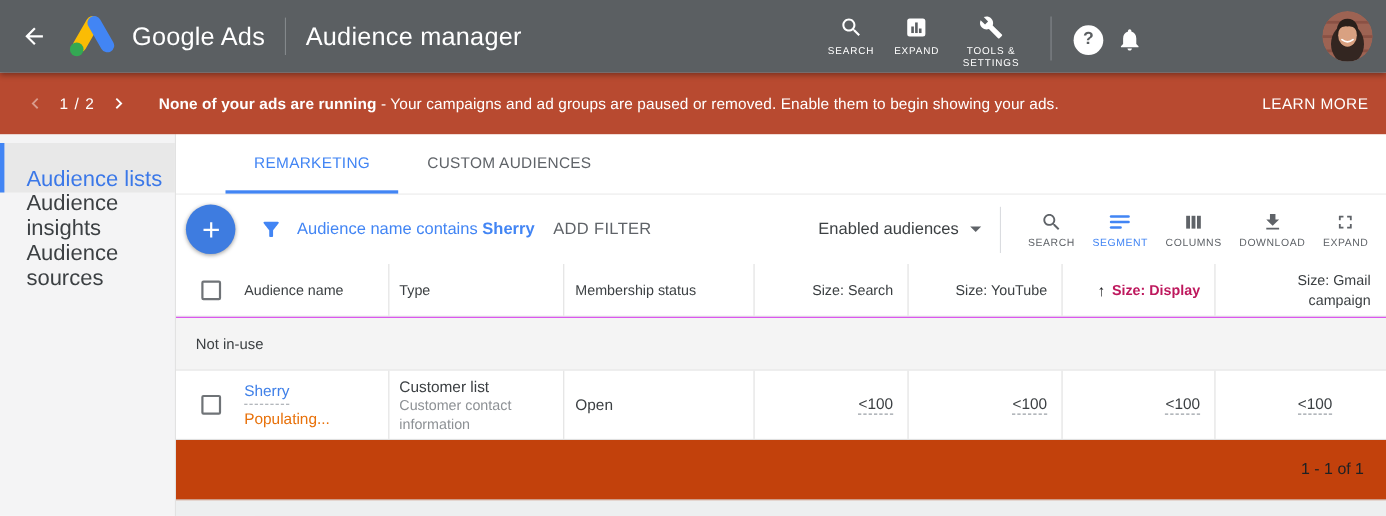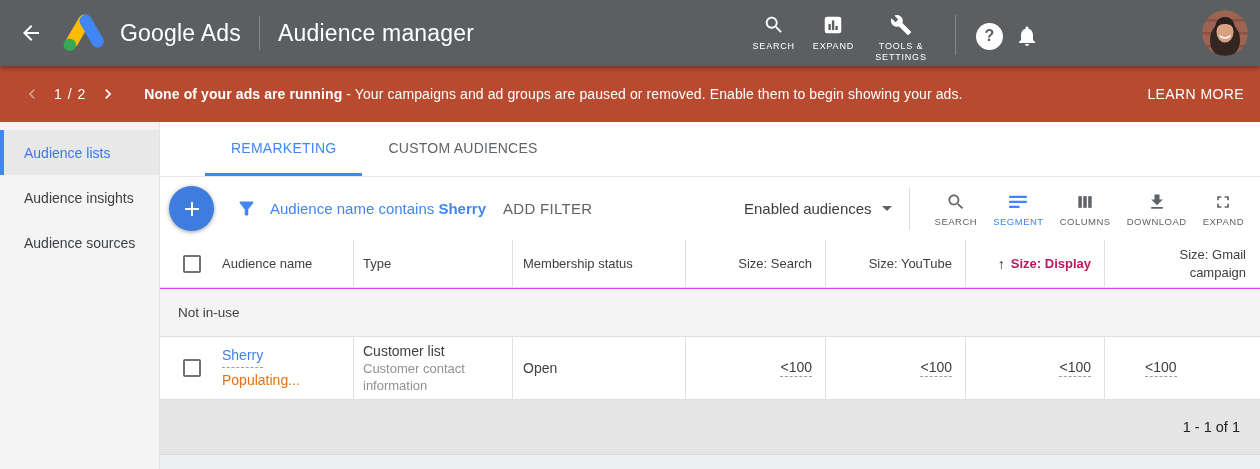--- a/index.html
+++ b/index.html
@@ -35,21 +35,21 @@
   .chev{width:20px;height:20px;display:flex;align-items:center;justify-content:center;cursor:pointer;}
   .chev.dim{opacity:.45;}
   .pager{font-size:14px;margin:0 12px;letter-spacing:1px;}
   .bmsg{font-size:14px;margin-left:26px;letter-spacing:.1px;}
   .bmsg b{font-weight:700;}
   .learnmore{margin-left:auto;font-size:14px;font-weight:500;letter-spacing:.4px;cursor:pointer;white-space:nowrap;}
 
   
   .content{flex:1;display:flex;min-height:0;}
   .sidebar{width:160px;flex:0 0 160px;background:var(--sidebar_bg,#f4f4f5);border-right:1px solid #e2e2e2;padding-top:8px;}
-  .sb-item{height:45px;display:flex;align-items:center;padding-left:24px;font-size:14px;color:var(--text_dark,#3c4043);cursor:pointer;}
+  .sb-item{height:45px;display:flex;align-items:flex-end;padding-left:24px;font-size:20px;color:var(--text_dark,#3c4043);cursor:pointer;}
   .sb-item.active{background:var(--selected_bg,#e8e8e8);border-left:4px solid var(--link_blue,#4285f4);padding-left:20px;color:#3b78e8;font-weight:500;}
 
   .main{flex:1;display:flex;flex-direction:column;background:#fff;min-width:0;}
 
   
   .tabbar{height:55px;flex:0 0 55px;display:flex;align-items:stretch;border-bottom:1px solid #e6e6e6;padding-left:45px;background:#fff;}
   .tab{display:flex;align-items:center;justify-content:center;padding:0 26px;font-size:14px;font-weight:500;letter-spacing:.25px;color:#5f6368;cursor:pointer;border-bottom:3px solid transparent;}
   .tab.active{color:var(--link_blue,#4285f4);border-bottom-color:var(--link_blue,#4285f4);}
 
   
@@ -70,21 +70,21 @@
 
   
   .thead{height:48px;flex:0 0 48px;display:flex;border-bottom:1px solid var(--border,#e0e0e0);background:#fff;}
   .cell{display:flex;align-items:center;min-width:0;}
   .c1{width:194px;flex:0 0 194px;padding-left:23px;}
   .c2{width:159px;flex:0 0 159px;padding-left:9px;padding-right:18px;}
   .c3{width:173px;flex:0 0 173px;padding-left:10px;}
   .c4{width:140px;flex:0 0 140px;justify-content:flex-end;padding-right:13px;}
   .c5{width:140px;flex:0 0 140px;justify-content:flex-end;padding-right:13px;}
   .c6{width:139px;flex:0 0 139px;justify-content:flex-end;padding-right:13px;}
-  .c7{flex:1;justify-content:flex-start;padding-right:14px;padding-left:40px;}
+  .c7{flex:1;justify-content:center;padding-right:14px;padding-left:40px;}
   .thead .cell,.trow .cell{border-right:1px solid var(--border,#e0e0e0);}
   .thead .c7,.trow .c7{border-right:none;}
   .hlabel{font-size:13px;font-weight:500;color:var(--text_dark,#3c4043);}
   .hlabel.wrap{text-align:right;line-height:1.35;}
   .sorted{display:flex;align-items:center;gap:6px;}
   .sorted .hlabel{font-weight:700;color:#be185d;}
   .sortarrow{font-size:14px;color:#202124;font-weight:400;}
   .checkbox{width:18px;height:18px;border:2px solid #6f7377;border-radius:2px;background:#fff;cursor:pointer;flex:0 0 18px;}
   .thead .checkbox{margin-right:21px;}
 
@@ -95,21 +95,21 @@
   .namecol .checkbox{margin-right:21px;}
   .namestack{display:flex;flex-direction:column;line-height:21px;}
   .rowlink{font-size:14px;color:#4080e8;cursor:pointer;align-self:flex-start;border-bottom:1px dashed #9aa0a6;padding-bottom:1px;}
   .populating{font-size:14px;color:var(--warning_orange,#e8710a);margin-top:2px;}
   .typestack{display:flex;flex-direction:column;line-height:17px;}
   .type-primary{font-size:14px;color:var(--text_dark,#3c4043);}
   .type-secondary{font-size:13px;color:#8d9195;}
   .celltext{font-size:14px;color:var(--text_dark,#3c4043);}
   .sizeval{font-size:14px;color:var(--text_dark,#3c4043);border-bottom:1px dashed #9aa0a6;padding-bottom:1px;}
 
-  .tfooter{height:55px;flex:0 0 55px;display:flex;align-items:center;justify-content:flex-end;padding-right:20px;background:#e5e5e5;border-bottom:1px solid #d6d8da;}
+  .tfooter{height:55px;flex:0 0 55px;display:flex;align-items:center;justify-content:flex-end;padding-right:20px;background:#c2410c;border-bottom:1px solid #d6d8da;}
   .pagination{font-size:14.5px;color:#202124;font-weight:500;}
   .pagefill{flex:1;background:var(--page_bg,#edeff0);}
   svg{display:block;}
 </style>
 </head>
 <body>
 
 <div class="app">
 
   <header class="topbar">

